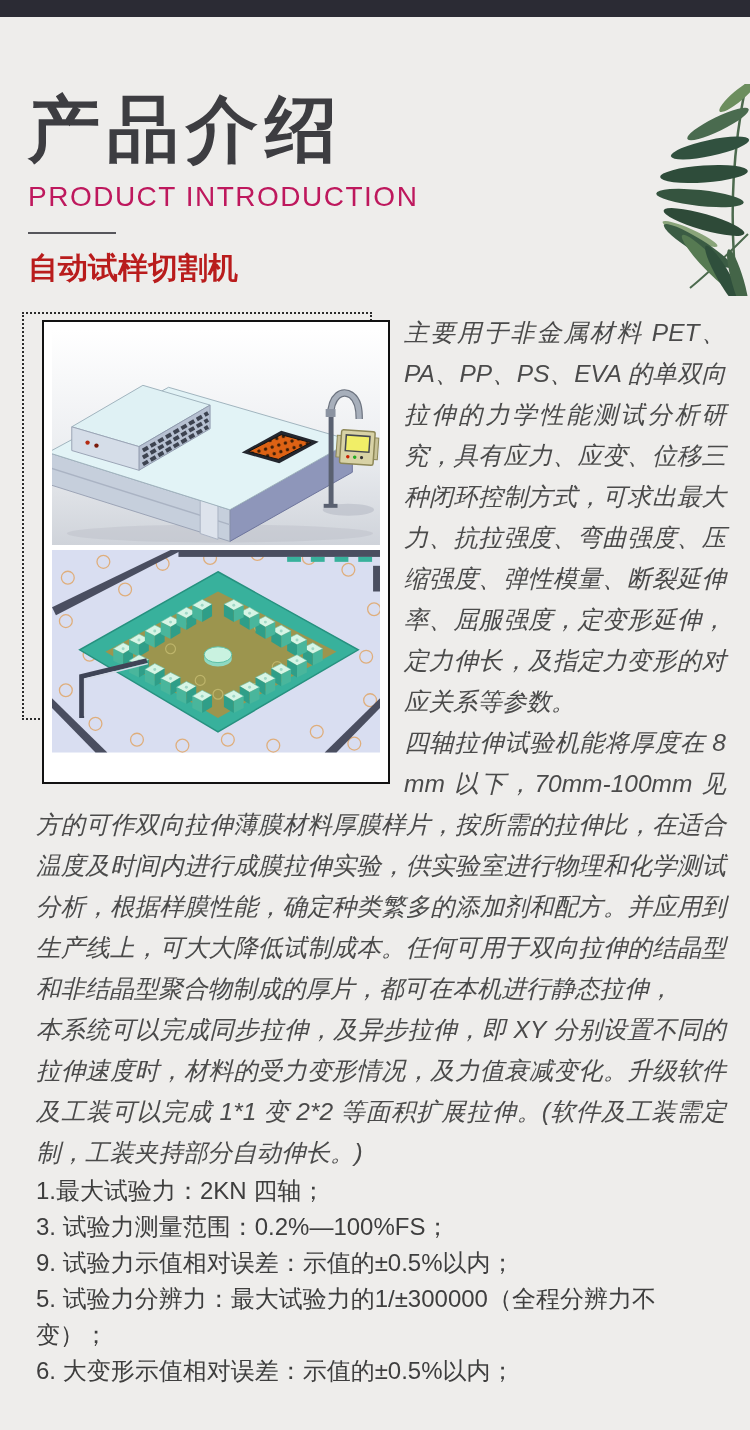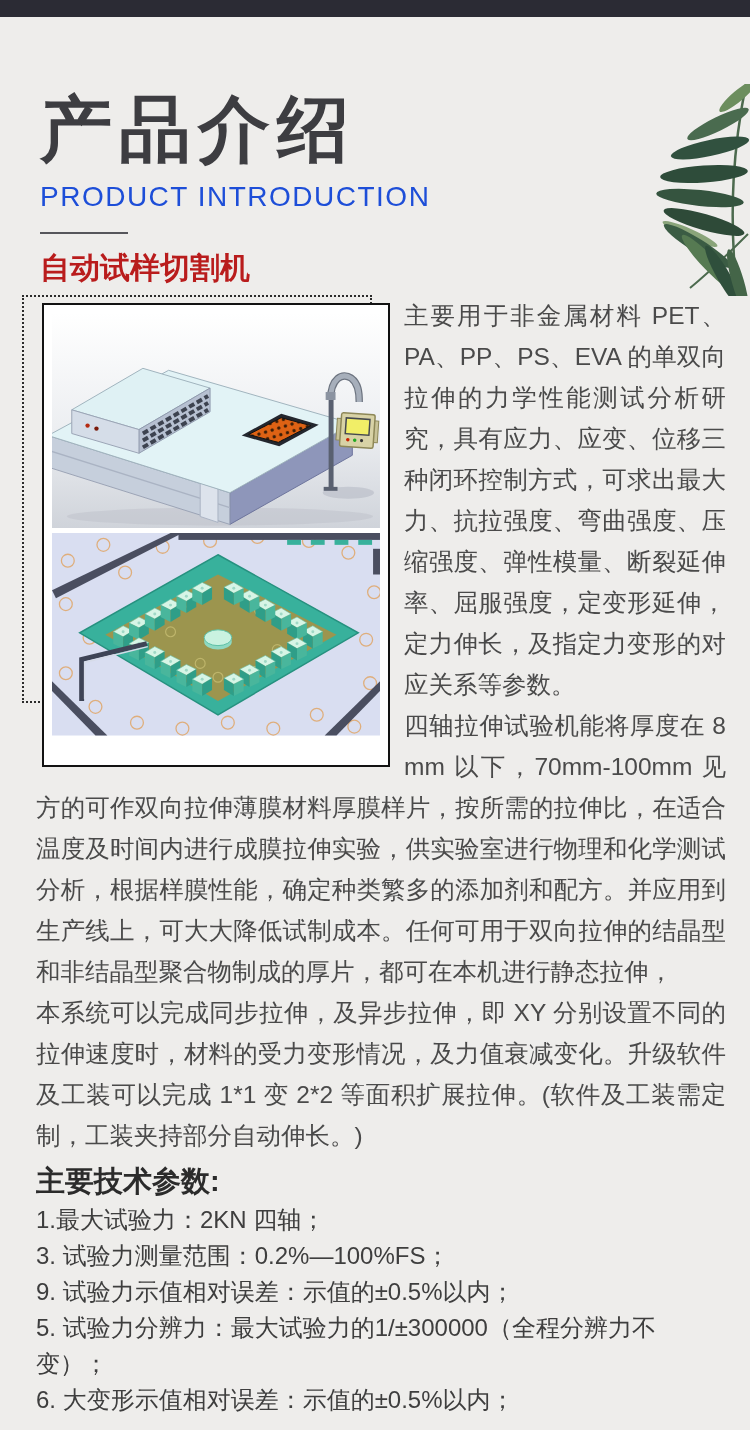--- a/index.html
+++ b/index.html
@@ -3,29 +3,29 @@
 <meta charset="utf-8">
 <style>
   html,body{margin:0;padding:0;}
   body{
     width:750px;height:1430px;overflow:hidden;position:relative;
     background:#eeedeb;
     font-family:"Liberation Sans","DejaVu Sans",sans-serif;
   }
   .topbar{position:absolute;top:0;left:0;width:750px;height:17px;background:#2b2b34;}
   .leaf-decoration{position:absolute;top:84px;right:0;width:112px;height:212px;pointer-events:none;}
-  .header{padding:91px 0 0 28px;margin-left:12px;}
+  .header{padding:91px 0 0 28px;}
   .title-cn{
     margin:0;font-size:72px;line-height:76px;font-weight:900;color:#3d3d41;
     letter-spacing:7px;font-family:"Liberation Sans","DejaVu Sans",sans-serif;
   }
-  .title-en{margin-top:14px;font-size:28px;line-height:32px;color:#1d4ed8;letter-spacing:1.5px;}
+  .title-en{margin-top:14px;font-size:28px;line-height:32px;color:#be185d;letter-spacing:1.5px;}
   .divider{width:88px;height:2px;background:#56565b;margin-top:19px;}
   .product-name{margin:15px 0 0 0;font-size:30px;line-height:38px;font-weight:600;color:#b91c1c;}
-  .intro{margin-top:8px;padding:0 24px 0 36px;}
+  .intro{margin-top:25px;padding:0 24px 0 36px;font-style:italic;}
   .intro::after{content:"";display:block;clear:both;}
   .media-wrap{position:relative;float:left;width:348px;height:468px;margin:0 14px 18px 6px;}
   .dotted-rect{position:absolute;left:-20px;top:0;width:346px;height:404px;border:2px dotted #2b2b2b;}
   .photo-frame{
     position:absolute;left:0;top:8px;width:328px;height:432px;
     background:#ffffff;border:2px solid #121212;padding:8px 8px 20px 8px;
   }
   .photo-frame svg{display:block;width:100%;height:auto;}
   .img-gap{height:5px;}
   .intro p{margin:0;font-size:24.5px;line-height:41px;color:#4a4a4a;text-align:justify;text-justify:inter-ideograph;}
@@ -201,21 +201,20 @@
 
     </div>
   </div>
 
   <p class="first">主要用于非金属材料 PET、PA、PP、PS、EVA 的单双向拉伸的力学性能测试分析研究，具有应力、应变、位移三种闭环控制方式，可求出最大力、抗拉强度、弯曲强度、压缩强度、弹性模量、断裂延伸率、屈服强度，定变形延伸，定力伸长，及指定力变形的对应关系等参数。</p>
   <p>四轴拉伸试验机能将厚度在 8 mm 以下，70mm-100mm 见方的可作双向拉伸薄膜材料厚膜样片，按所需的拉伸比，在适合温度及时间内进行成膜拉伸实验，供实验室进行物理和化学测试分析，根据样膜性能，确定种类繁多的添加剂和配方。并应用到生产线上，可大大降低试制成本。任何可用于双向拉伸的结晶型和非结晶型聚合物制成的厚片，都可在本机进行静态拉伸，</p>
   <p>本系统可以完成同步拉伸，及异步拉伸，即 XY 分别设置不同的拉伸速度时，材料的受力变形情况，及力值衰减变化。升级软件及工装可以完成 1*1 变 2*2 等面积扩展拉伸。(软件及工装需定制，工装夹持部分自动伸长。)</p>
 </div>
 
 <div class="params">
-  <h3 class="params-title">主要技术参数:</h3>
   <ul class="params-list">
     <li>1.最大试验力：2KN 四轴；</li>
     <li>3. 试验力测量范围：0.2%—100%FS；</li>
     <li>9. 试验力示值相对误差：示值的±0.5%以内；</li>
     <li>5. 试验力分辨力：最大试验力的1/±300000（全程分辨力不变）；</li>
     <li>6. 大变形示值相对误差：示值的±0.5%以内；</li>
   </ul>
 </div>
 
 </body></html>

